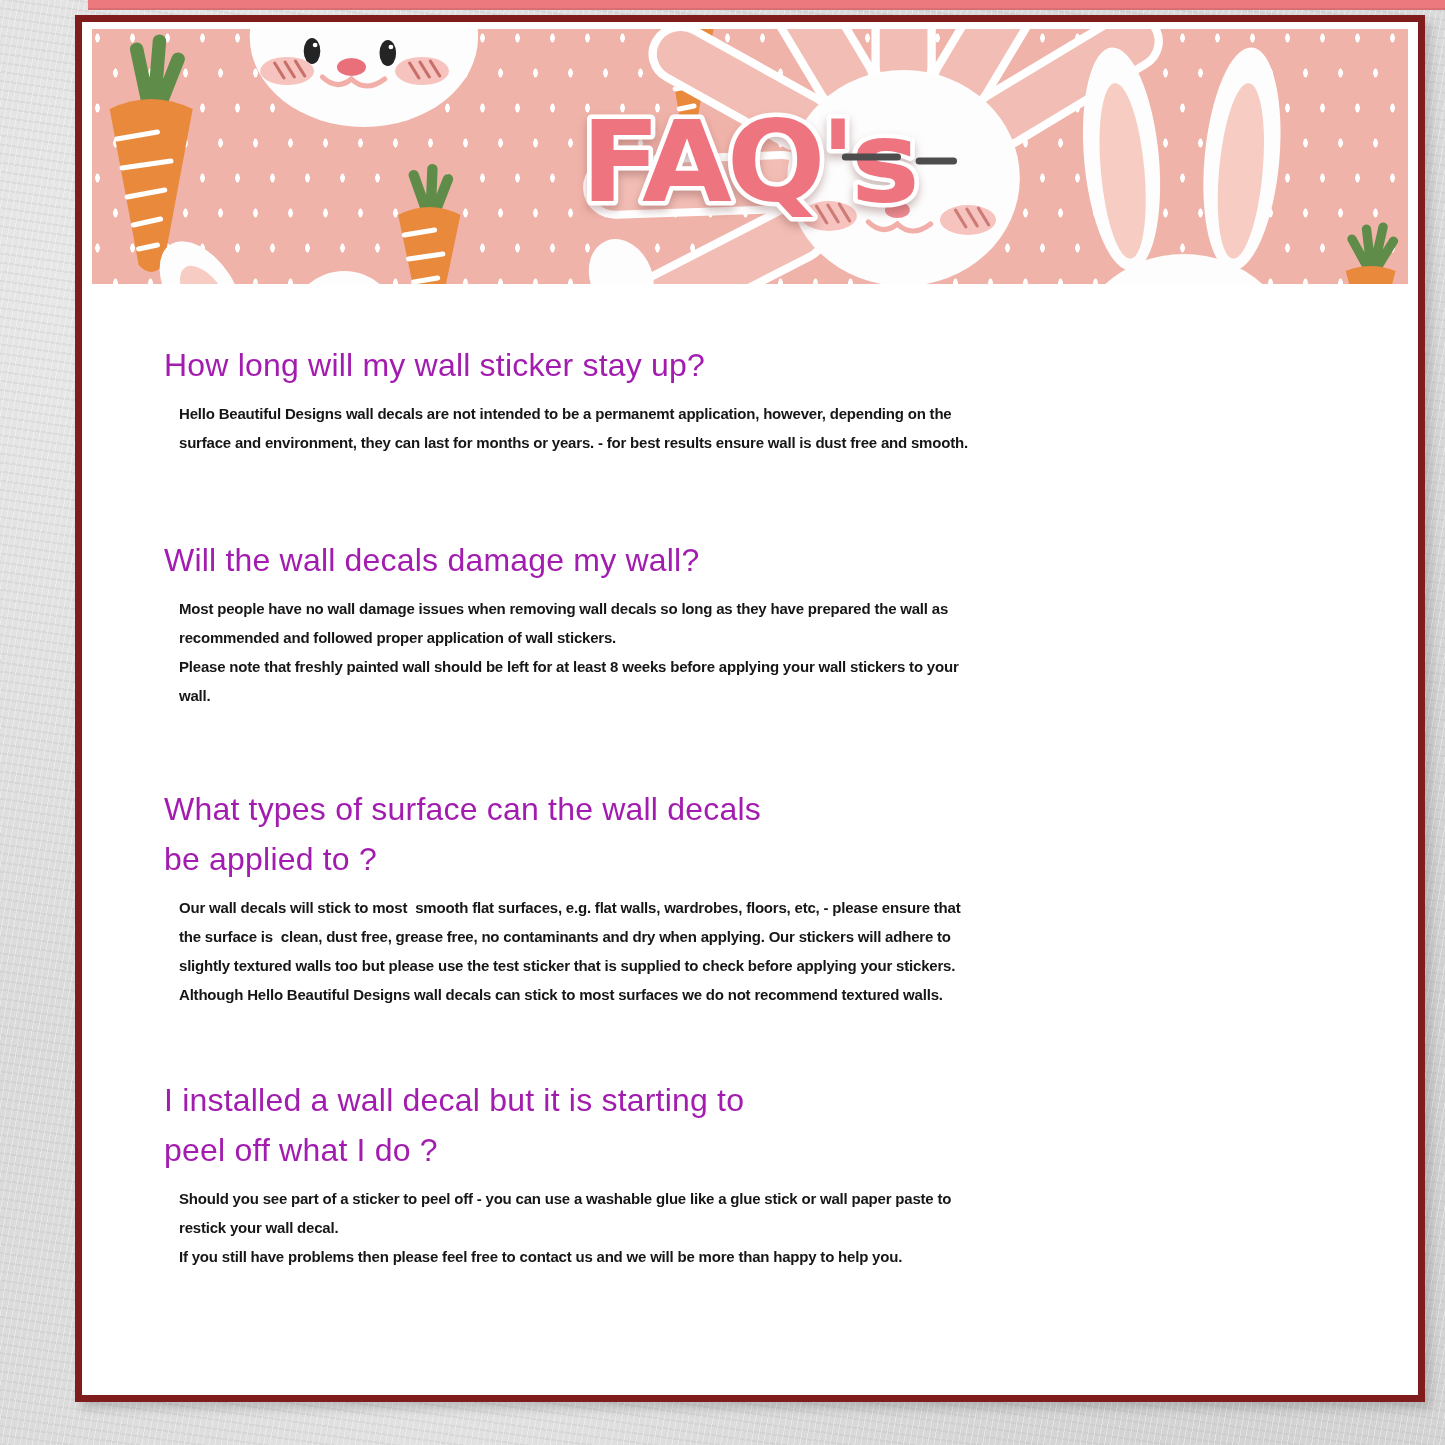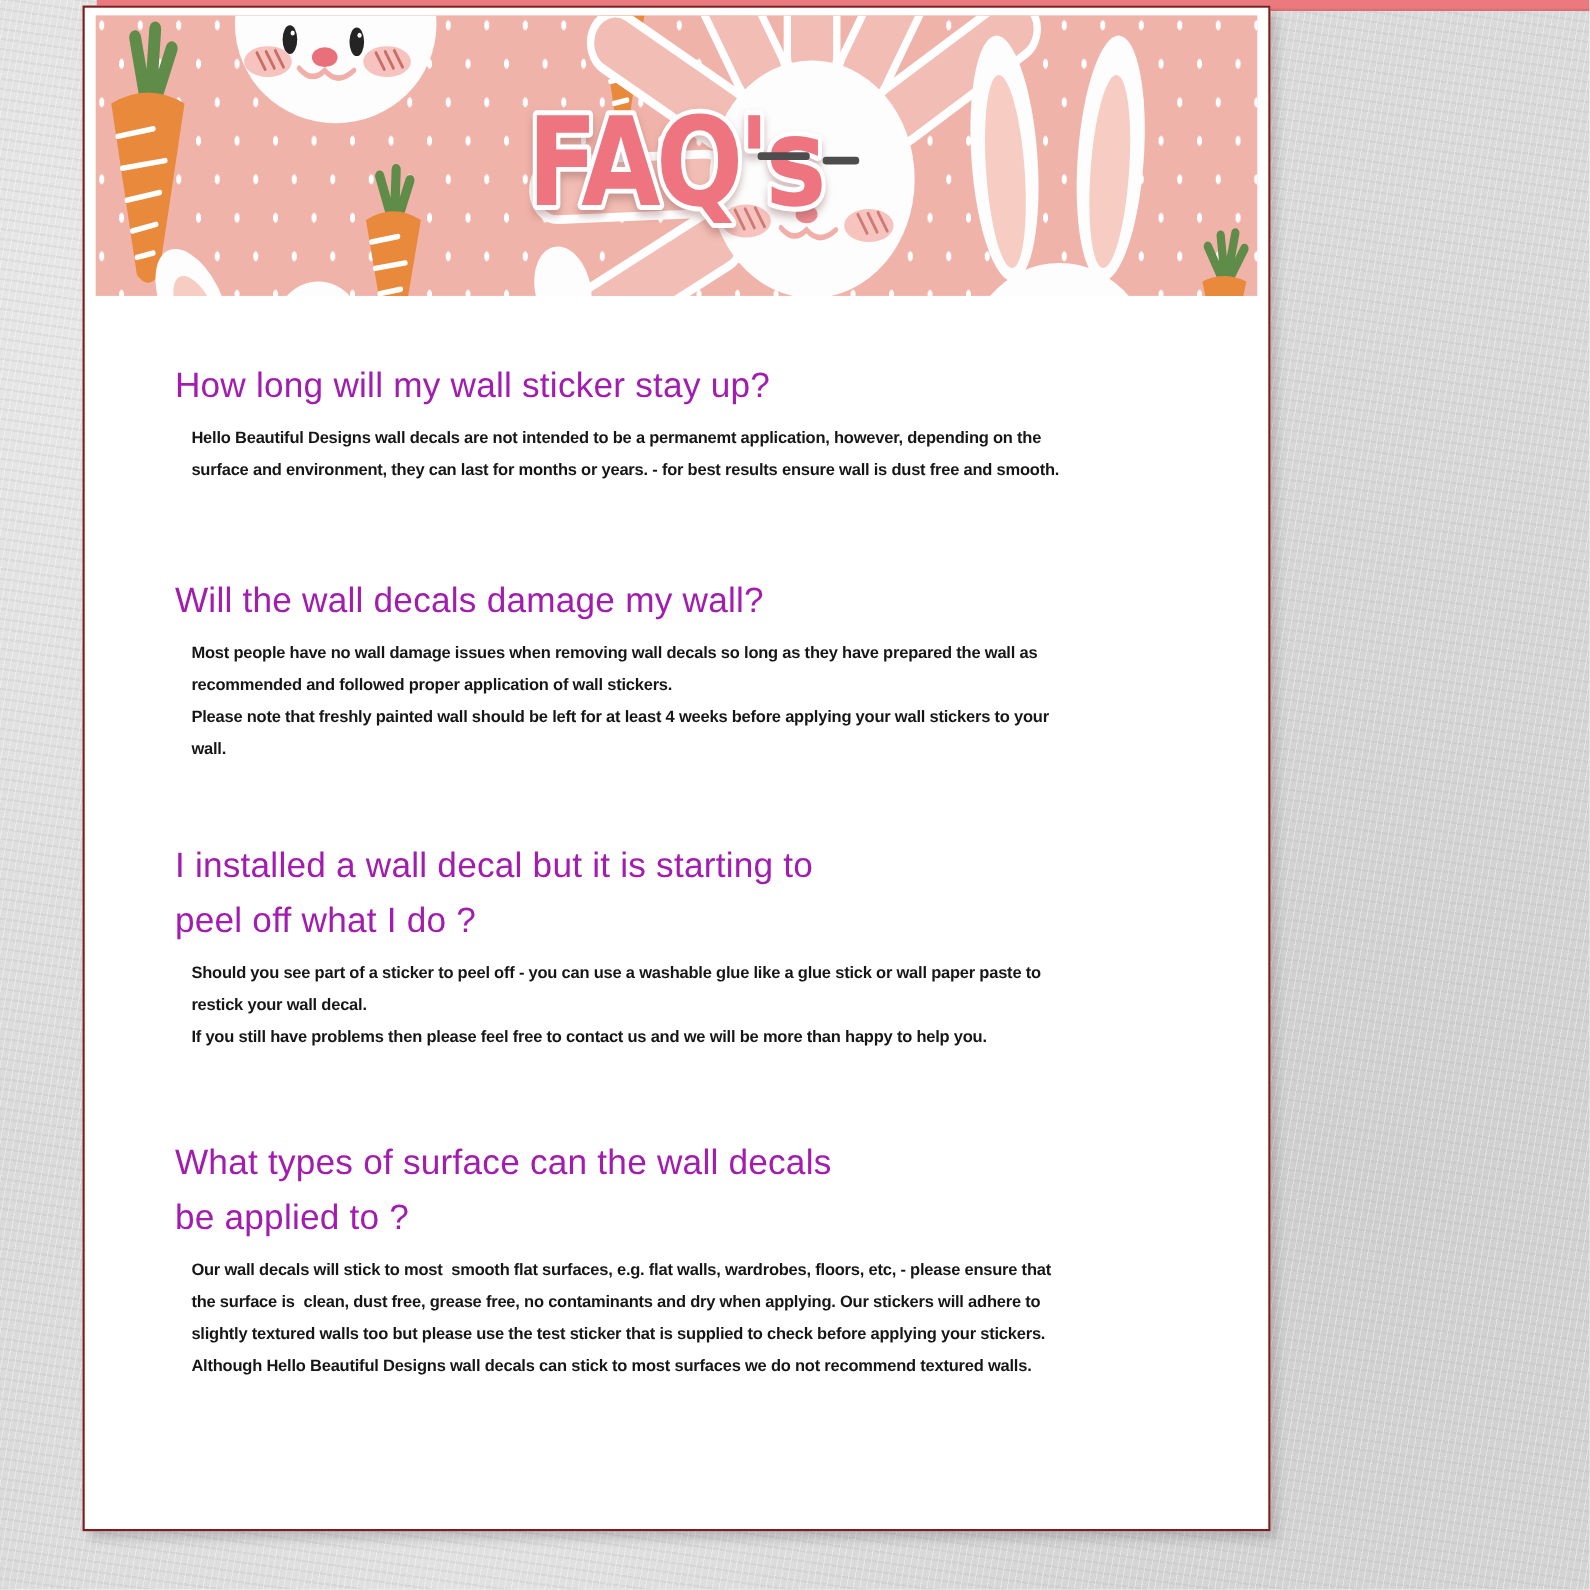--- a/index.html
+++ b/index.html
@@ -12,22 +12,22 @@
       radial-gradient(circle at 12% 20%, #e9e9e9, rgba(233,233,233,0) 45%),
       radial-gradient(circle at 85% 75%, #cfcfcf, rgba(207,207,207,0) 55%),
       radial-gradient(circle at 40% 95%, #e4e4e4, rgba(228,228,228,0) 40%);
     font-family:"Liberation Sans", sans-serif;
   }
   .prev-edge{
     position:absolute;left:88px;right:0;top:0;height:8px;
     background:#EC797D;border-bottom:2px solid #D96F73;
   }
   .card{
-    position:absolute;left:75px;top:5px;width:1080px;height:1387px;
-    box-sizing:border-box;border:2px solid #7f1d1d;background:#FFFFFF;
+    position:absolute;left:75px;top:15px;width:1350px;height:1387px;
+    box-sizing:border-box;border:7px solid #7f1d1d;background:#FFFFFF;
     box-shadow:6px 7px 9px rgba(0,0,0,0.16);
   }
   .banner{
     margin:7px 10px 0 10px;height:255px;position:relative;overflow:hidden;
     background-color:#F0B3A9;
     background-image:
       radial-gradient(#FFFFFF 2px, rgba(255,255,255,0) 2.5px),
       radial-gradient(#FFFFFF 2px, rgba(255,255,255,0) 2.5px);
     background-size:35px 70px, 35px 70px;
     background-position:6px 9px, 23px 44px;
@@ -148,35 +148,35 @@
     <section class="faq-section s1">
       <h2>How long will my wall sticker stay up?</h2>
       <p>Hello Beautiful Designs wall decals are not intended to be a permanemt application, however, depending on the
 surface and environment, they can last for months or years. - for best results ensure wall is dust free and smooth.</p>
     </section>
 
     <section class="faq-section s2">
       <h2>Will the wall decals damage my wall?</h2>
       <p>Most people have no wall damage issues when removing wall decals so long as they have prepared the wall as
 recommended and followed proper application of wall stickers.
-Please note that freshly painted wall should be left for at least 4 weeks before applying your wall stickers to your
+Please note that freshly painted wall should be left for at least 8 weeks before applying your wall stickers to your
 wall.</p>
-    </section>
-
-    <section class="faq-section s4">
-      <h2>I installed a wall decal but it is starting to
-peel off what I do ?</h2>
-      <p>Should you see part of a sticker to peel off - you can use a washable glue like a glue stick or wall paper paste to
-restick your wall decal.
-If you still have problems then please feel free to contact us and we will be more than happy to help you.</p>
     </section>
 
     <section class="faq-section s3">
       <h2>What types of surface can the wall decals
 be applied to ?</h2>
       <p>Our wall decals will stick to most  smooth flat surfaces, e.g. flat walls, wardrobes, floors, etc, - please ensure that
 the surface is  clean, dust free, grease free, no contaminants and dry when applying. Our stickers will adhere to
 slightly textured walls too but please use the test sticker that is supplied to check before applying your stickers.
 Although Hello Beautiful Designs wall decals can stick to most surfaces we do not recommend textured walls.</p>
     </section>
 
+    <section class="faq-section s4">
+      <h2>I installed a wall decal but it is starting to
+peel off what I do ?</h2>
+      <p>Should you see part of a sticker to peel off - you can use a washable glue like a glue stick or wall paper paste to
+restick your wall decal.
+If you still have problems then please feel free to contact us and we will be more than happy to help you.</p>
+    </section>
+
   </div>
 </div>
 
 </body></html>

